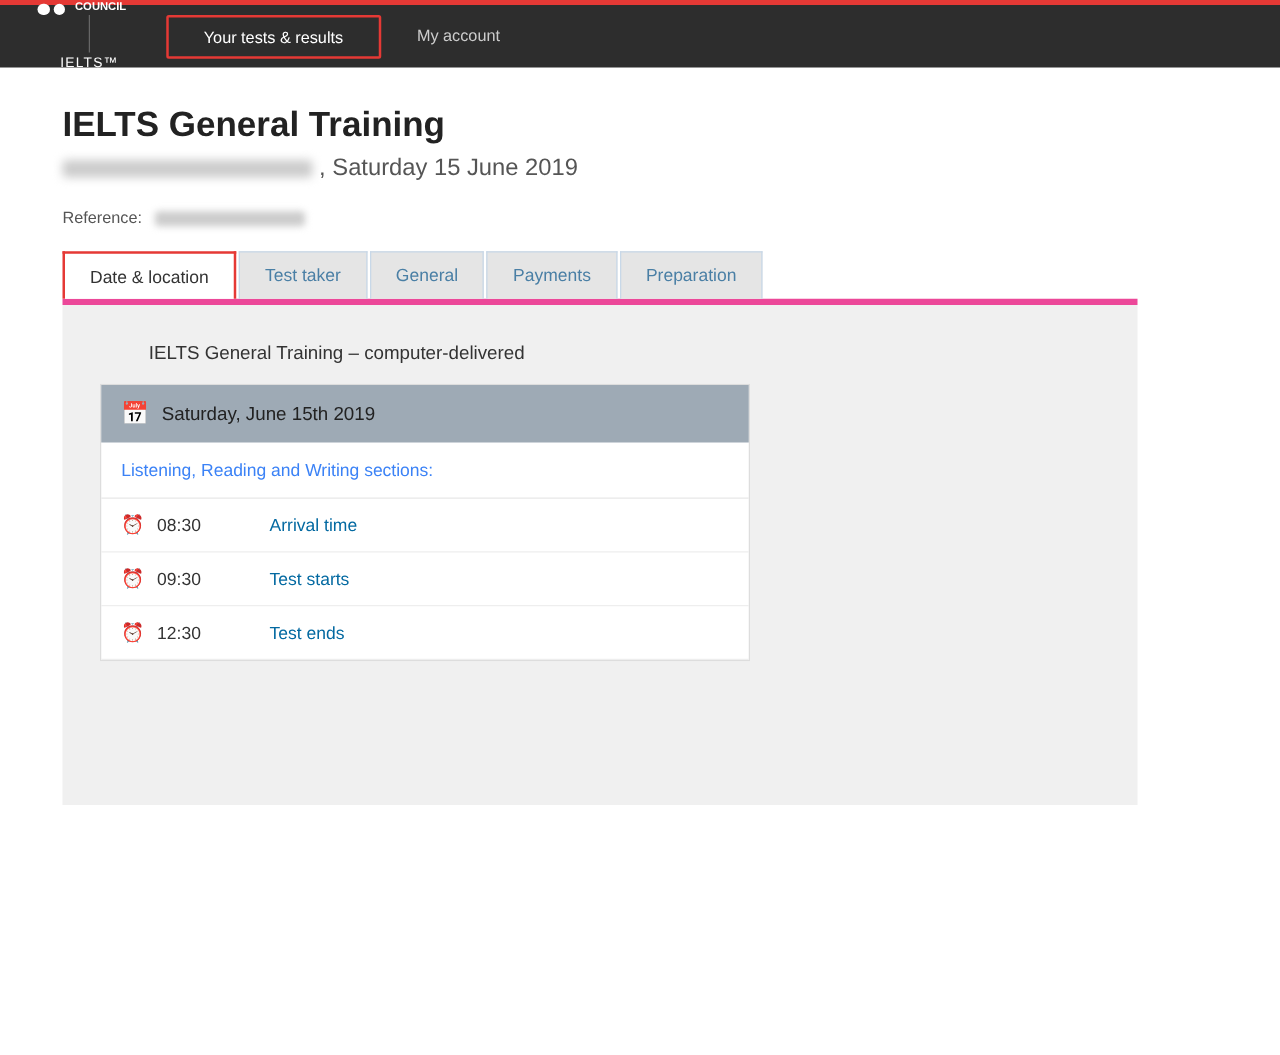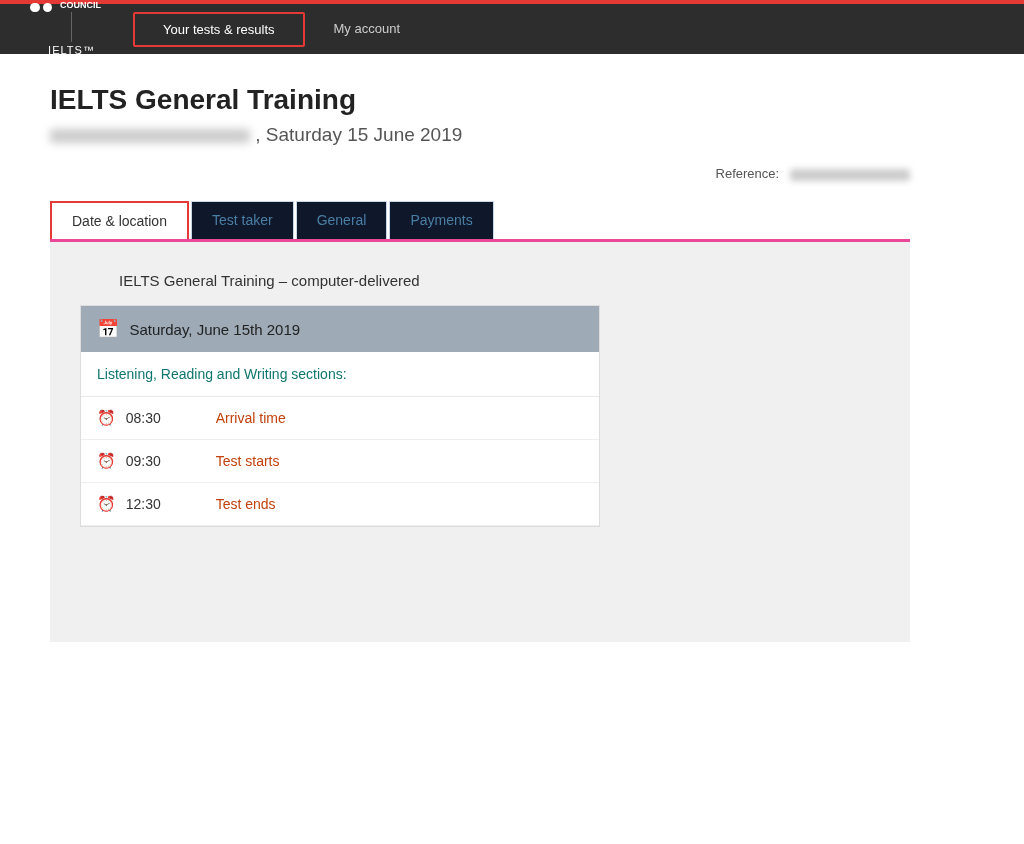--- a/index.html
+++ b/index.html
@@ -111,45 +111,44 @@
     .blurred {
       filter: blur(4px);
       display: inline-block;
       background: #ccc;
       border-radius: 3px;
       height: 14px;
       vertical-align: middle;
     }
 
     .reference-row {
-      text-align: right;
       color: #555;
       font-size: 13px;
       margin-bottom: 20px;
     }
     .ref-blurred {
       display: inline-block;
       background: #ccc;
       border-radius: 3px;
       height: 12px;
       width: 120px;
       filter: blur(3px);
       vertical-align: middle;
     }
 
     
     .content-tabs {
       display: flex;
-      border-bottom: 3px solid #ec4899;
+      border-bottom: 5px solid #ec4899;
       margin-bottom: 0;
     }
     .content-tab {
       padding: 10px 20px;
       color: #4a7fa5;
-      background: #0f172a;
+      background: #e5e5e5;
       border: 1px solid #c8d8e8;
       border-bottom: none;
       cursor: pointer;
       font-size: 14px;
       margin-right: 2px;
     }
     .content-tab.active {
       background: #fff;
       border: 2px solid #e53935;
       border-bottom: none;
@@ -194,21 +193,21 @@
       color: #333;
     }
 
     .section-block {
       padding: 14px 16px;
       border-bottom: 1px solid #e8e8e8;
     }
 
     .section-label {
       font-size: 14px;
-      color: #0f766e;
+      color: #3b82f6;
       margin-bottom: 0;
     }
 
     .time-row {
       display: flex;
       align-items: center;
       padding: 12px 16px;
       border-bottom: 1px solid #eeeeee;
       gap: 0;
     }
@@ -223,21 +222,21 @@
     }
 
     .time-value {
       width: 90px;
       font-size: 14px;
       color: #333;
     }
 
     .time-label {
       font-size: 14px;
-      color: #c2410c;
+      color: #0369a1;
     }
 
     .location-block {
       padding: 14px 16px 16px 16px;
     }
 
     .location-name {
       font-size: 15px;
       font-weight: bold;
       color: #333;
@@ -293,20 +292,21 @@
     <span>Reference:</span>
     &nbsp;
     <span class="ref-blurred">&nbsp;</span>
   </div>
 
   <div class="content-tabs">
     <div class="content-tab active">Date &amp; location</div>
     <div class="content-tab">Test taker</div>
     <div class="content-tab">General</div>
     <div class="content-tab">Payments</div>
+    <div class="content-tab">Preparation</div>
   </div>
 
   <div class="main-panel">
     <div class="panel-subtitle">IELTS General Training – computer-delivered</div>
 
     <div class="date-card">
 
       <div class="date-header">
         <span class="calendar-icon">📅</span>
         <span>Saturday, June 15th 2019</span>

